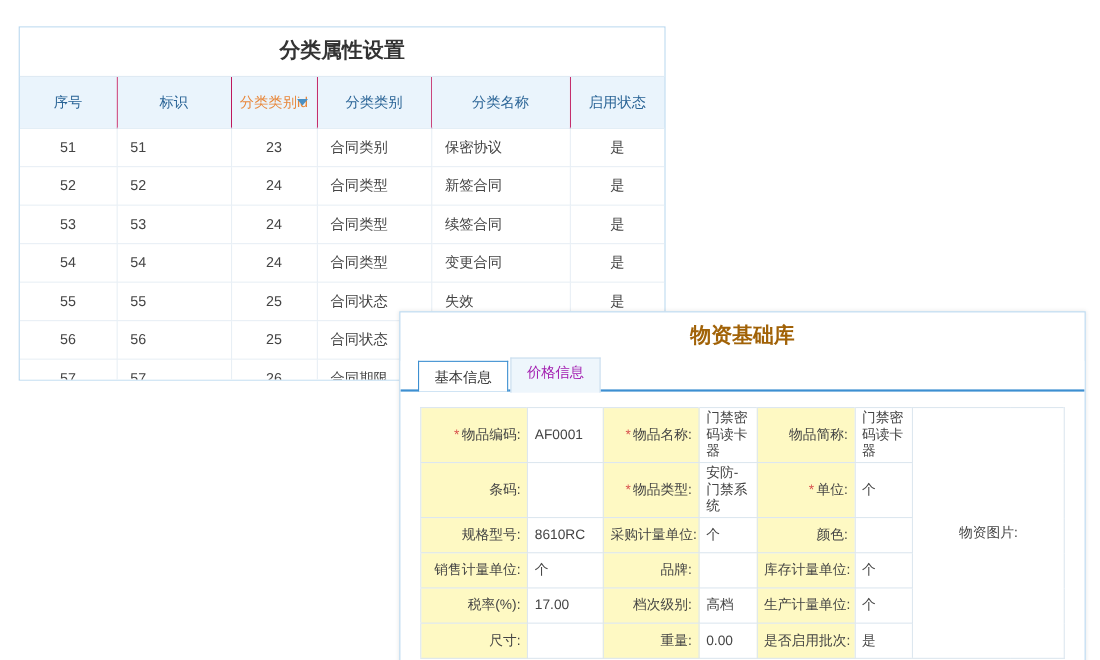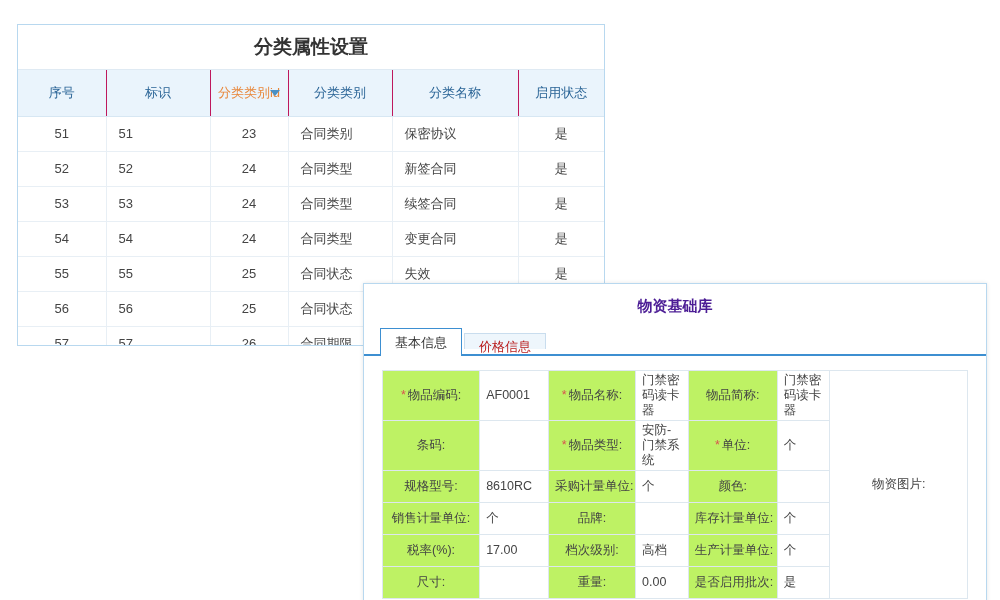--- a/index.html
+++ b/index.html
@@ -90,42 +90,42 @@
     background: #ffffff;
     border: 1px solid #b8d8ef;
     box-sizing: border-box;
     overflow: hidden;
     box-shadow: 0 0 4px rgba(0,0,0,0.10);
   }
   #material-title {
     height: 44px;
     line-height: 44px;
     text-align: center;
-    font-size: 15px;
+    font-size: 19px;
     font-weight: bold;
-    color: #4c1d95;
+    color: #a16207;
   }
   #tabbar {
     height: 28px;
     background: #ffffff;
     border-bottom: 2px solid #3d8fd1;
     padding-left: 16px;
     box-sizing: border-box;
     display: flex;
     align-items: center;
   }
   .tab {
     font-size: 13px;
-    height: 16px;
+    height: 32px;
     line-height: 26px;
     padding: 0 14px;
     border: 1px solid #c9ddee;
     border-bottom: none;
     background: #eef6fc;
-    color: #b91c1c;
+    color: #a21caf;
     margin-right: 2px;
     cursor: pointer;
     box-sizing: border-box;
   }
   .tab.active {
     background: #ffffff;
     color: #333333;
     border-color: #3d8fd1;
     height: 28px;
     line-height: 27px;
@@ -147,23 +147,23 @@
     border-right: 1px solid #dde7ef;
     border-bottom: 1px solid #dde7ef;
     height: 32px;
     font-size: 12.5px;
     color: #444444;
     padding: 2px 6px;
     box-sizing: border-box;
     vertical-align: middle;
   }
   td.flabel {
-    text-align: center;
+    text-align: right;
     color: #555555;
-    background: #bef264;
+    background: #fef9c3;
     white-space: nowrap;
   }
   td.fval {
     color: #666666;
     word-break: break-all;
     line-height: 15px;
   }
   .req {
     color: #d9534f;
     margin-right: 2px;

